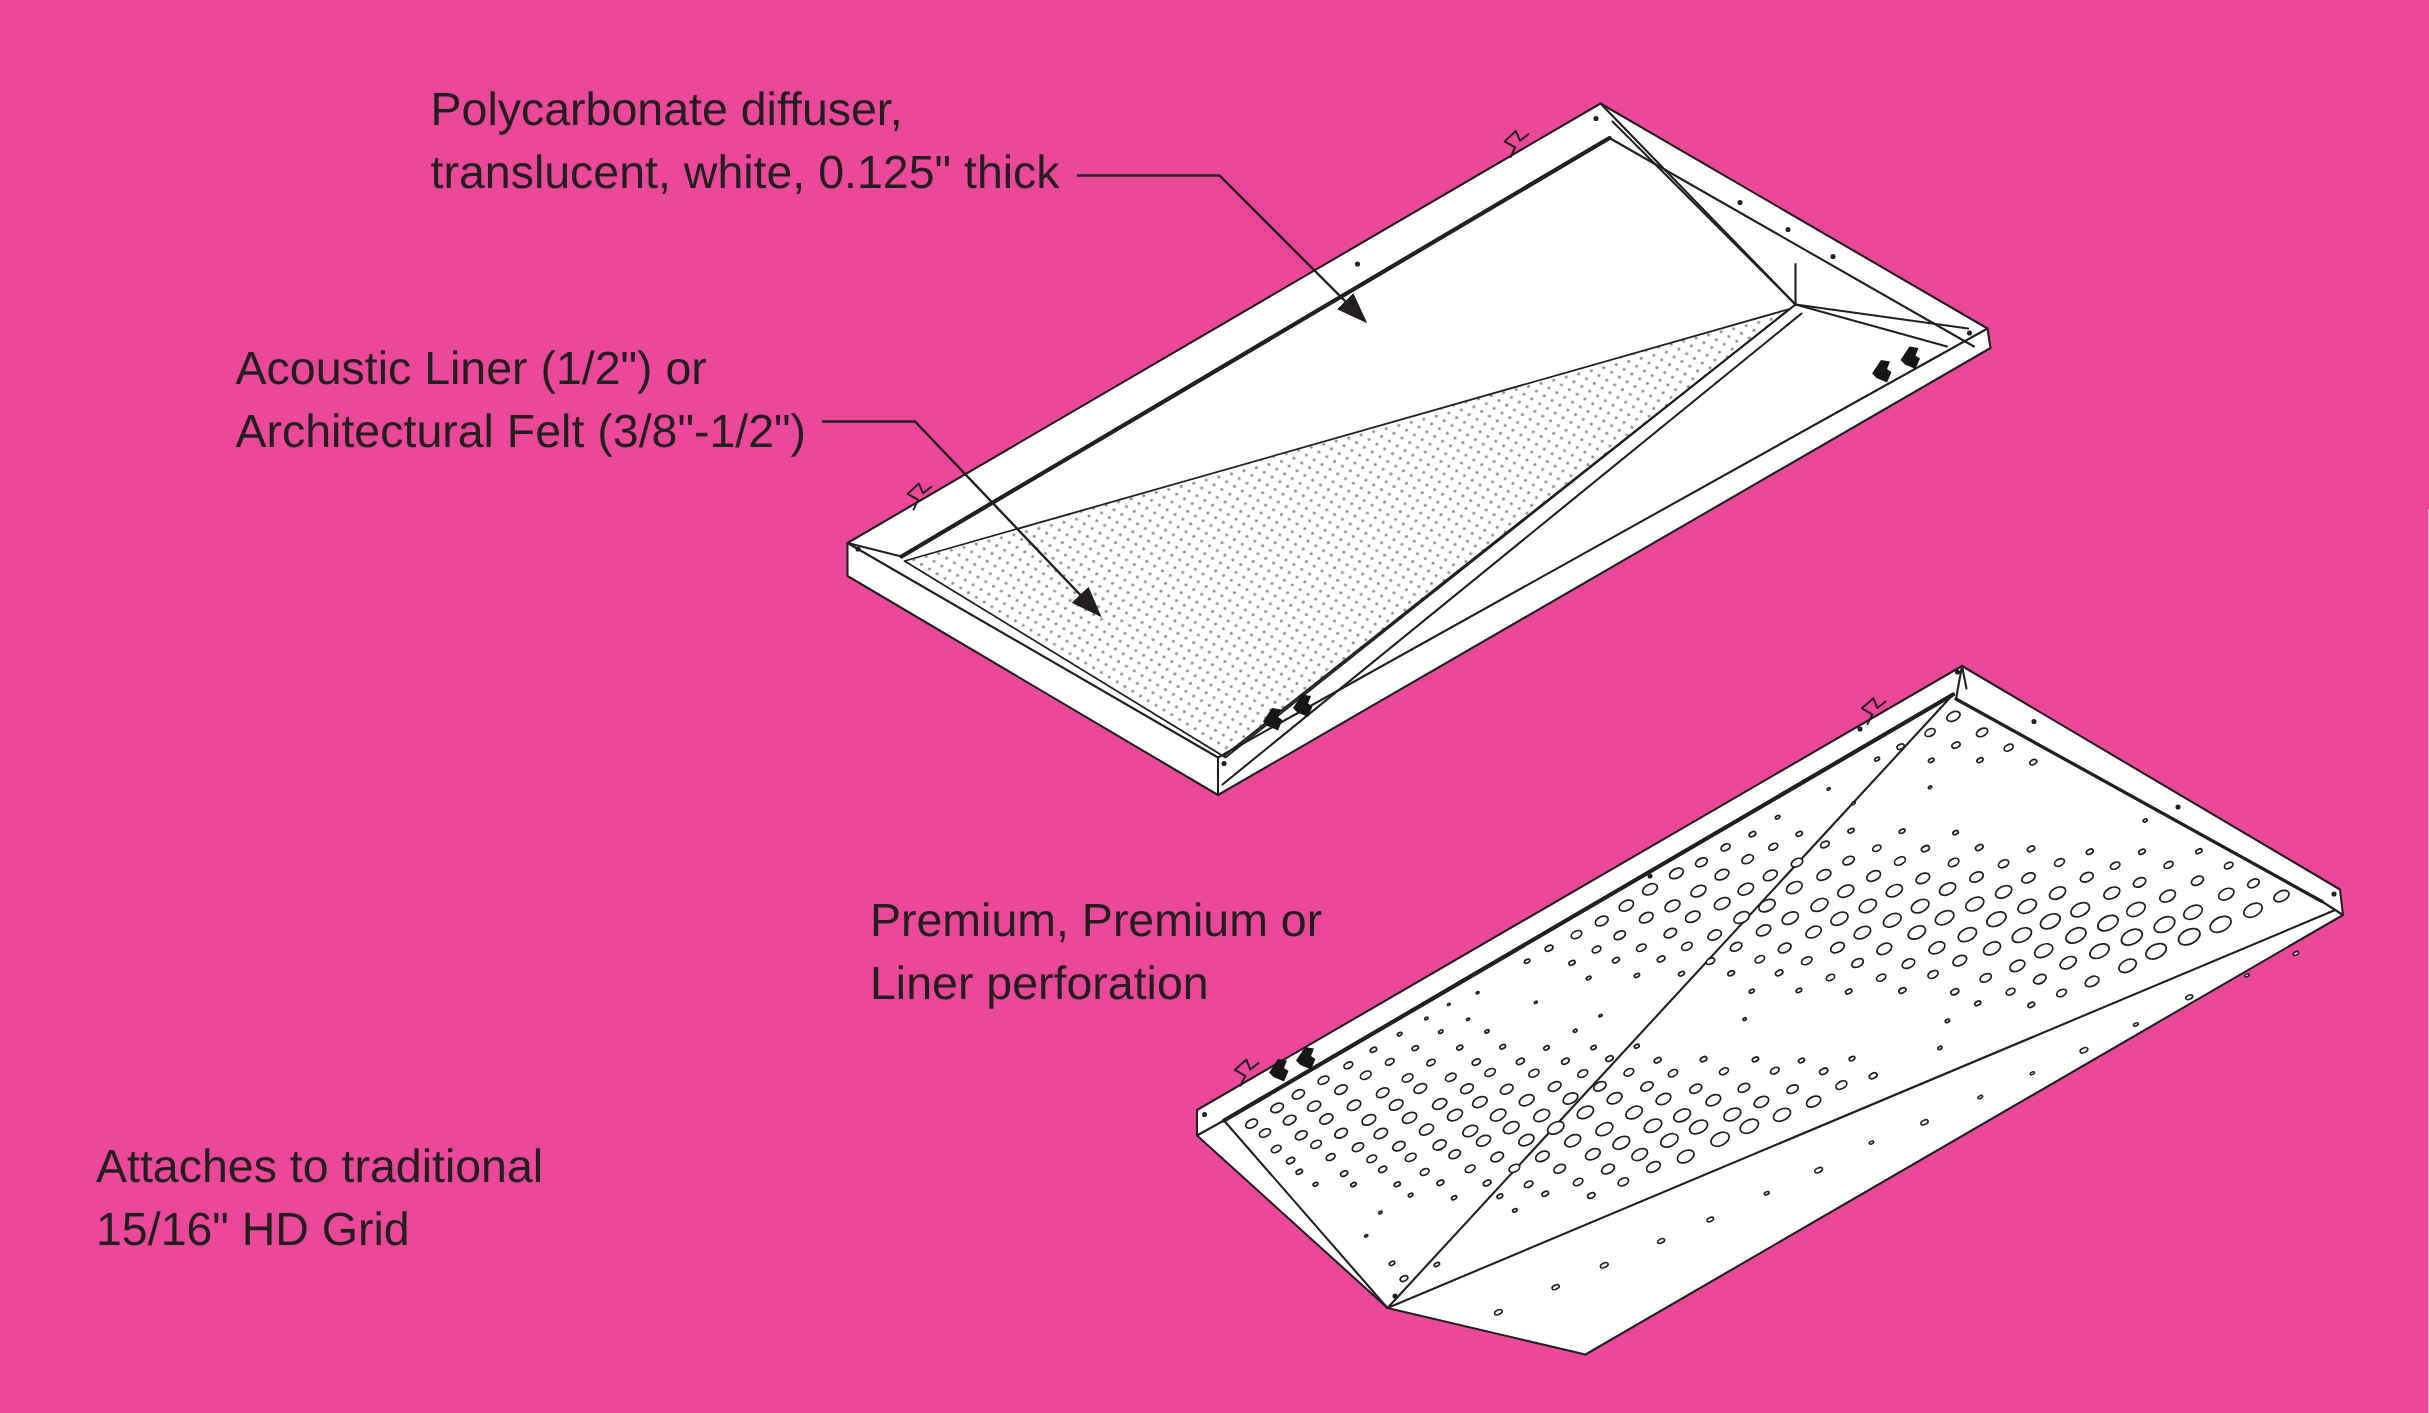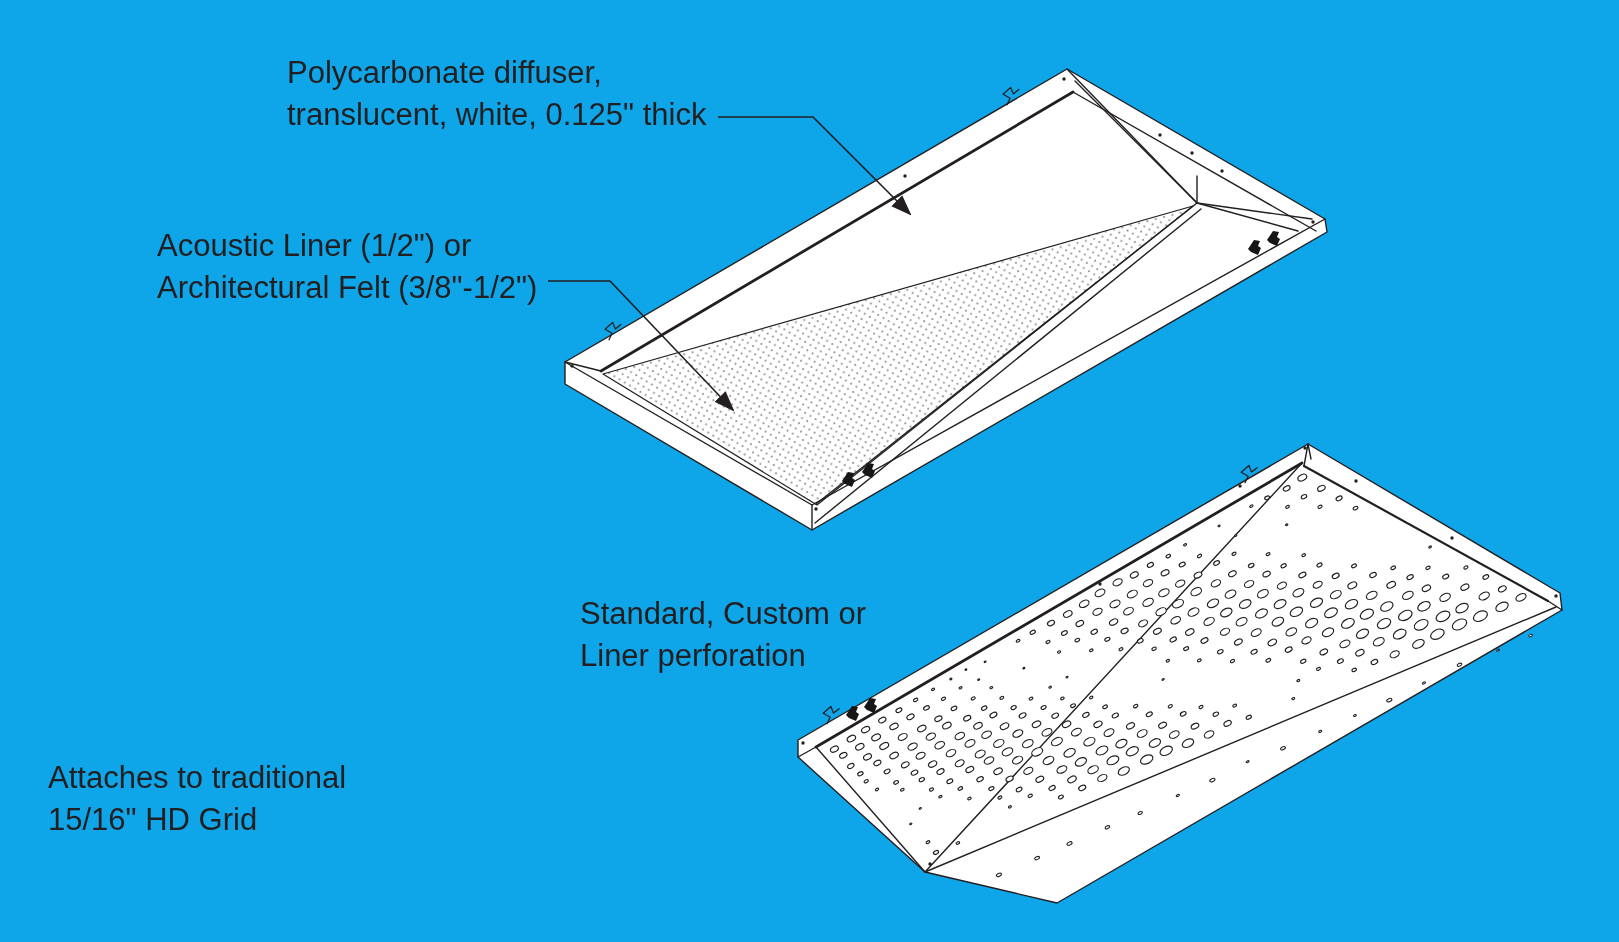--- a/index.html
+++ b/index.html
@@ -1,25 +1,25 @@
 <!DOCTYPE html>
 <html><head>
 <meta charset="utf-8">
 <style>
   html,body{margin:0;padding:0;background:#ffffff;}
-  #stage{position:relative;width:1619px;height:942px;background:#0ea5e9;overflow:hidden;
+  #stage{position:relative;width:1619px;height:942px;background:#ec4899;overflow:hidden;
          font-family:"Liberation Sans", sans-serif;}
   #drawing{position:absolute;left:0;top:0;}
   .callout{position:absolute;color:#231f20;font-size:31px;line-height:42px;
            letter-spacing:0px;white-space:nowrap;}
   .callout span{display:block;}
   #label-diffuser{left:287px;top:52px;}
   #label-liner{left:157px;top:225px;}
   #label-perforation{left:580px;top:593px;}
-  #label-grid{left:48px;top:757px;}
+  #label-grid{left:64px;top:757px;}
 </style>
 </head>
 <body>
 
 <div id="stage">
 
   <svg id="drawing" width="1619" height="942" viewBox="0 0 1619 942">
     <defs>
       <marker id="arrow" viewBox="0 0 10 10" refX="9" refY="5" markerWidth="13" markerHeight="13" orient="auto-start-reverse">
         <path d="M0,1.3 L10,5 L0,8.7 Z" fill="#231f20"></path>
@@ -440,20 +440,20 @@
 
   <div class="callout" id="label-diffuser">
     <span>Polycarbonate diffuser,</span>
     <span>translucent, white, 0.125" thick</span>
   </div>
   <div class="callout" id="label-liner">
     <span>Acoustic Liner (1/2") or</span>
     <span>Architectural Felt (3/8"-1/2")</span>
   </div>
   <div class="callout" id="label-perforation">
-    <span>Standard, Custom or</span>
+    <span>Premium, Premium or</span>
     <span>Liner perforation</span>
   </div>
   <div class="callout" id="label-grid">
     <span>Attaches to traditional</span>
     <span>15/16" HD Grid</span>
   </div>
 </div>
 
 </body></html>

